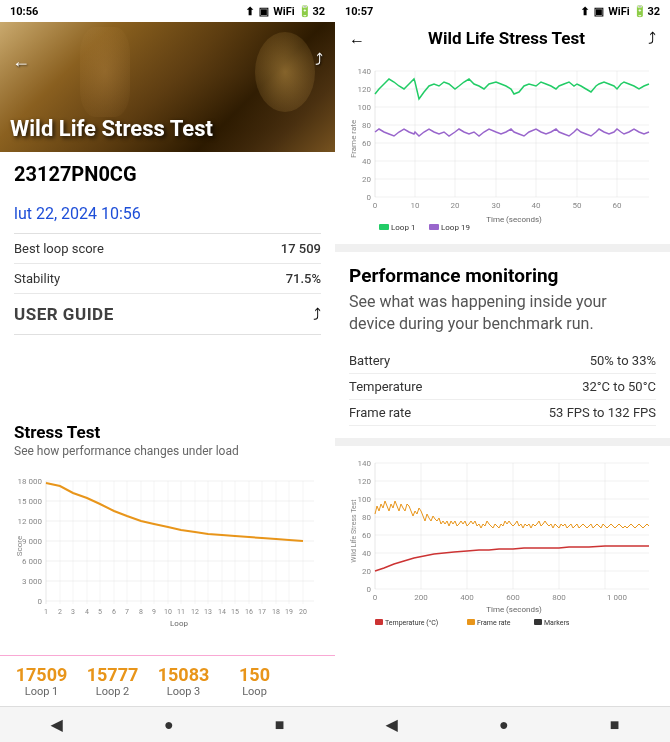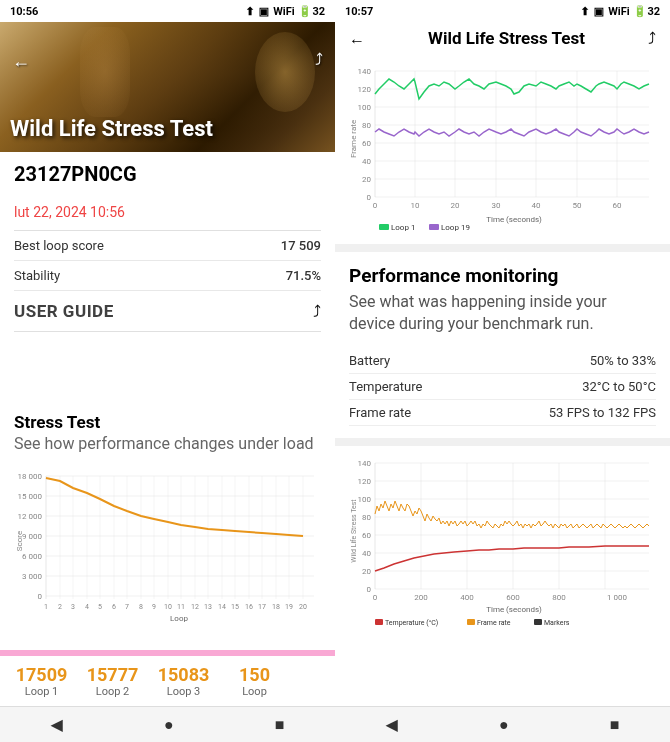--- a/index.html
+++ b/index.html
@@ -102,22 +102,22 @@
     }
 
     .device-id {
       font-size: 20px;
       font-weight: bold;
       color: #000;
       margin-bottom: 18px;
     }
 
     .date-line {
-      font-size: 14px;
-      color: #ef4444;
+      font-size: 16px;
+      color: #1d4ed8;
       margin-bottom: 10px;
     }
 
     .stats-table {
       width: 100%;
       border-top: 1px solid #e0e0e0;
     }
 
     .stat-row {
       display: flex;
@@ -151,42 +151,42 @@
     }
 
     .stress-title {
       font-size: 17px;
       font-weight: bold;
       color: #000;
       margin-bottom: 2px;
     }
 
     .stress-subtitle {
-      font-size: 16px;
+      font-size: 12px;
       color: #666;
       margin-bottom: 8px;
     }
 
     .chart-container-left {
       width: 307px;
       height: 155px;
       position: relative;
       margin: 18px auto;
     }
 
     .chart-svg-left {
       width: 100%;
       height: 100%;
     }
 
     .loop-scores {
       display: flex;
       flex-direction: row;
       background: #fff;
-      border-top: 6px solid #f9a8d4;
+      border-top: 1px solid #f9a8d4;
       padding: 8px 14px;
       gap: 16px;
       overflow: hidden;
     }
 
     .loop-item {
       display: flex;
       flex-direction: column;
       align-items: center;
       min-width: 55px;

